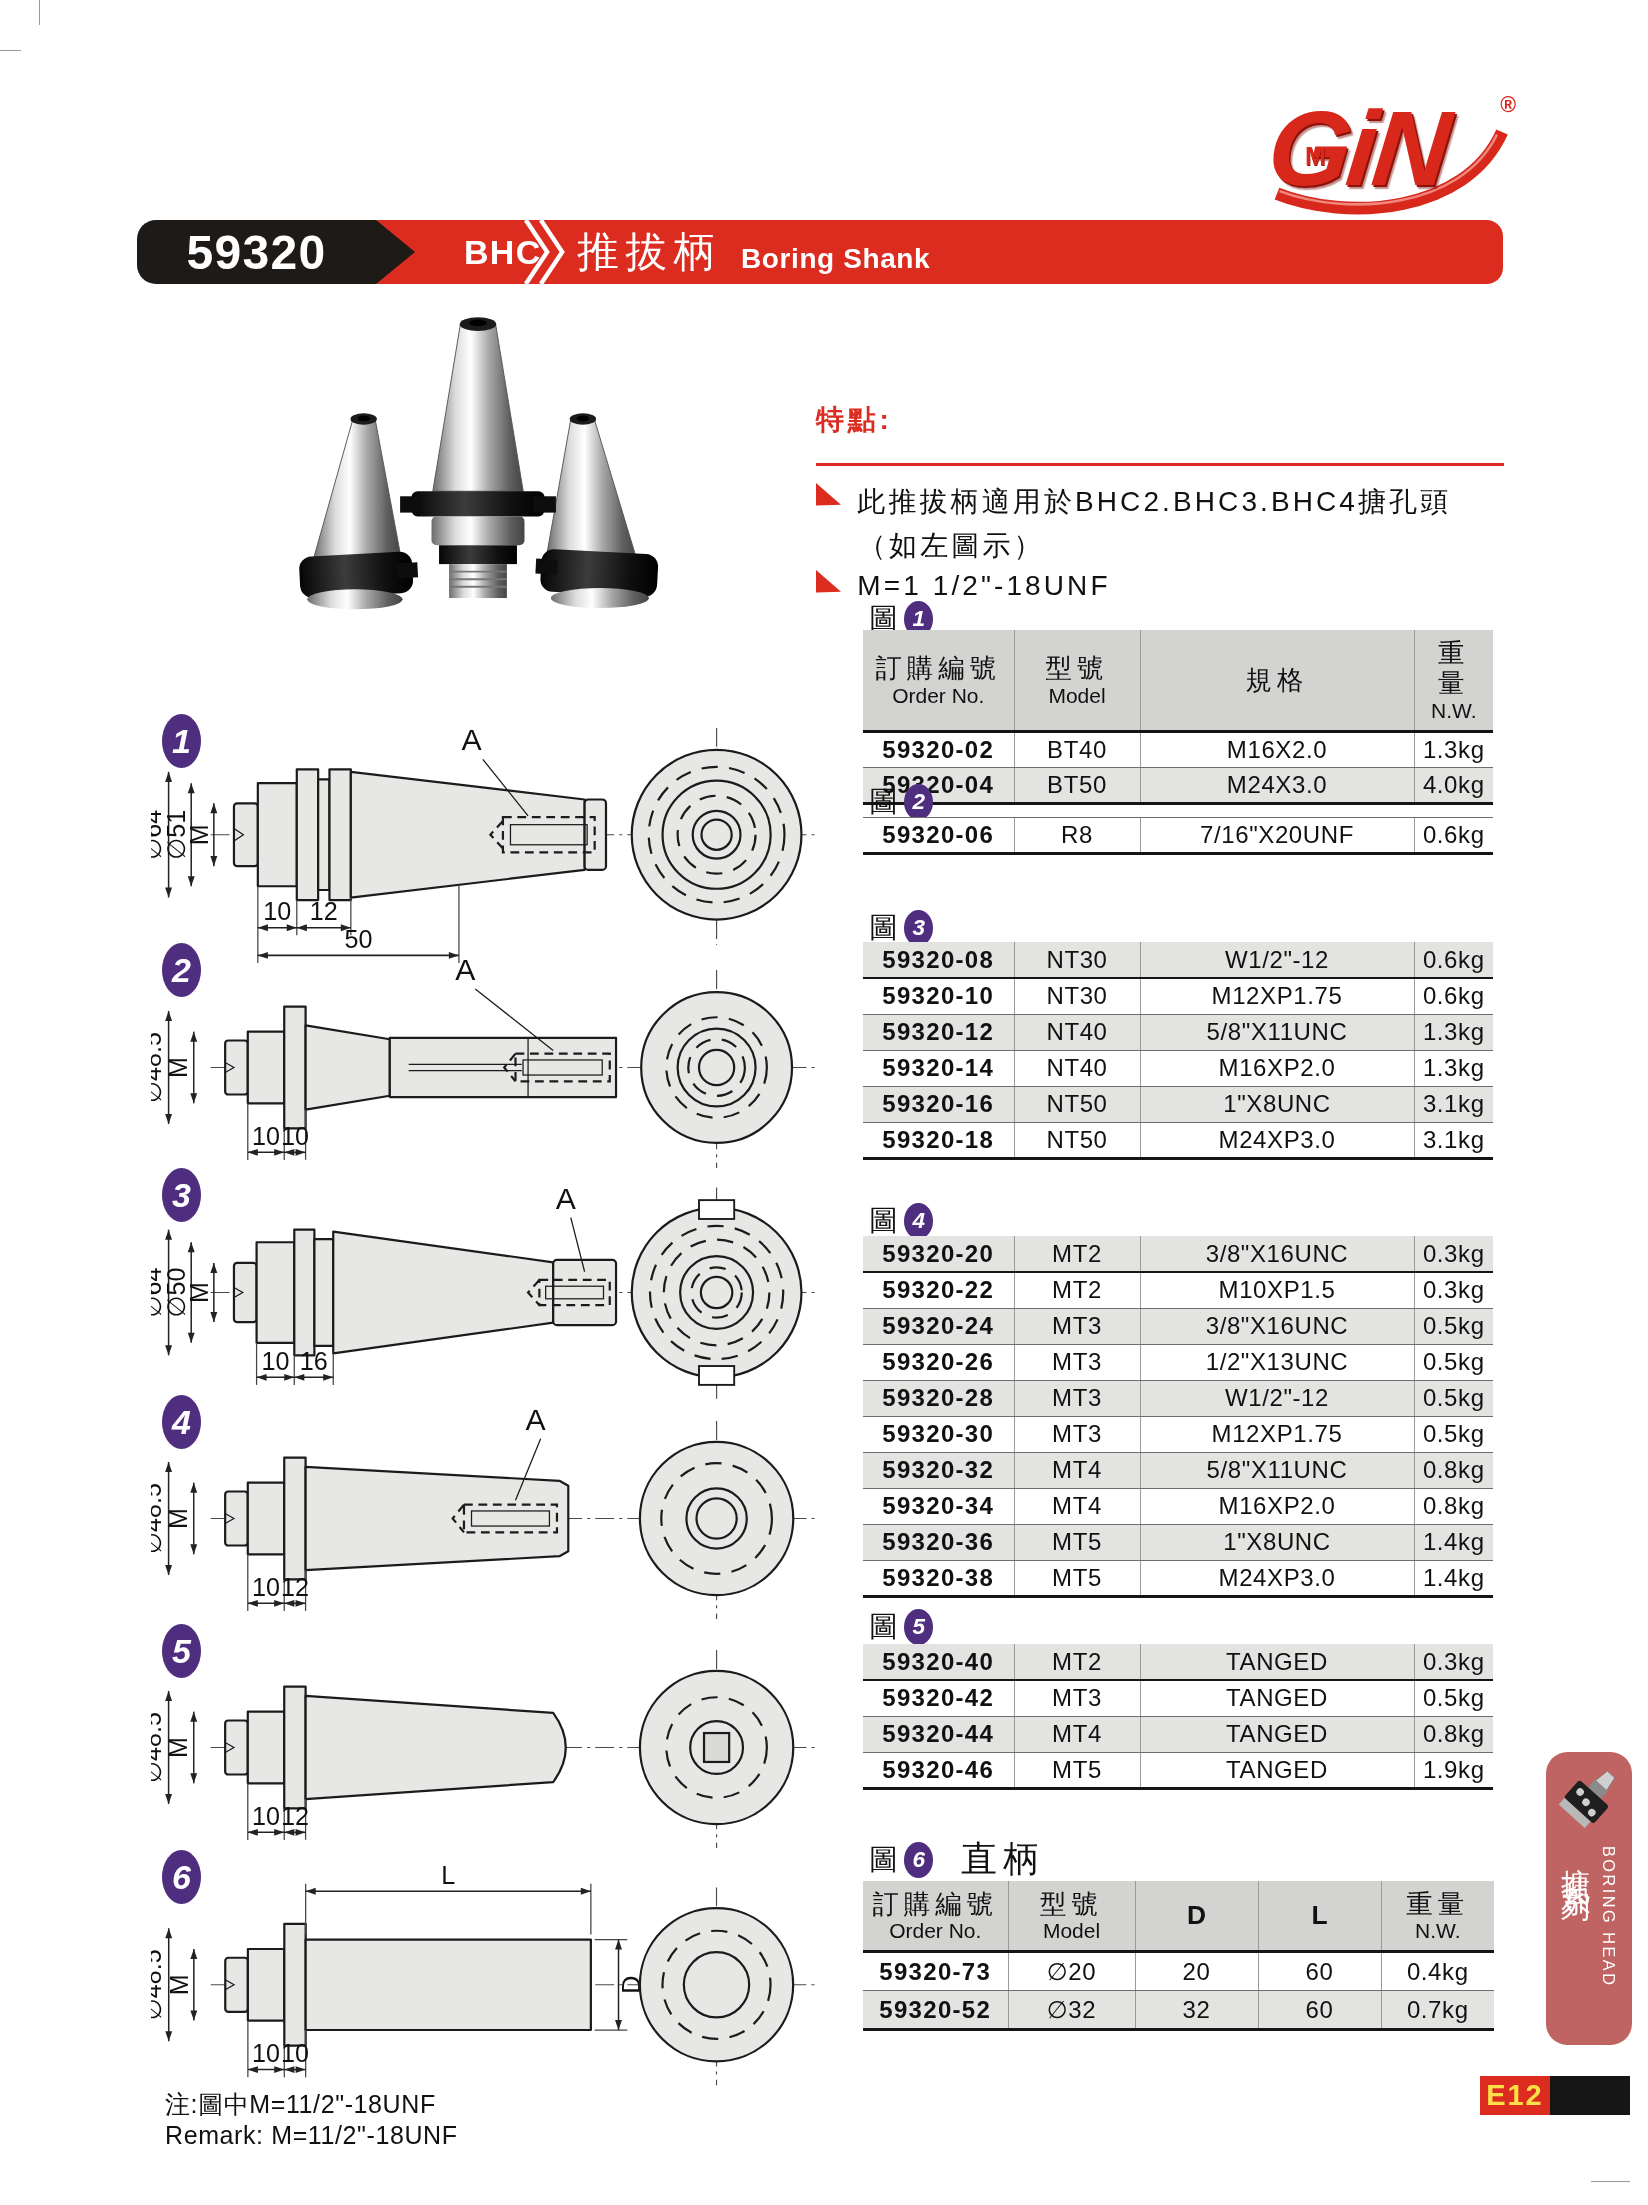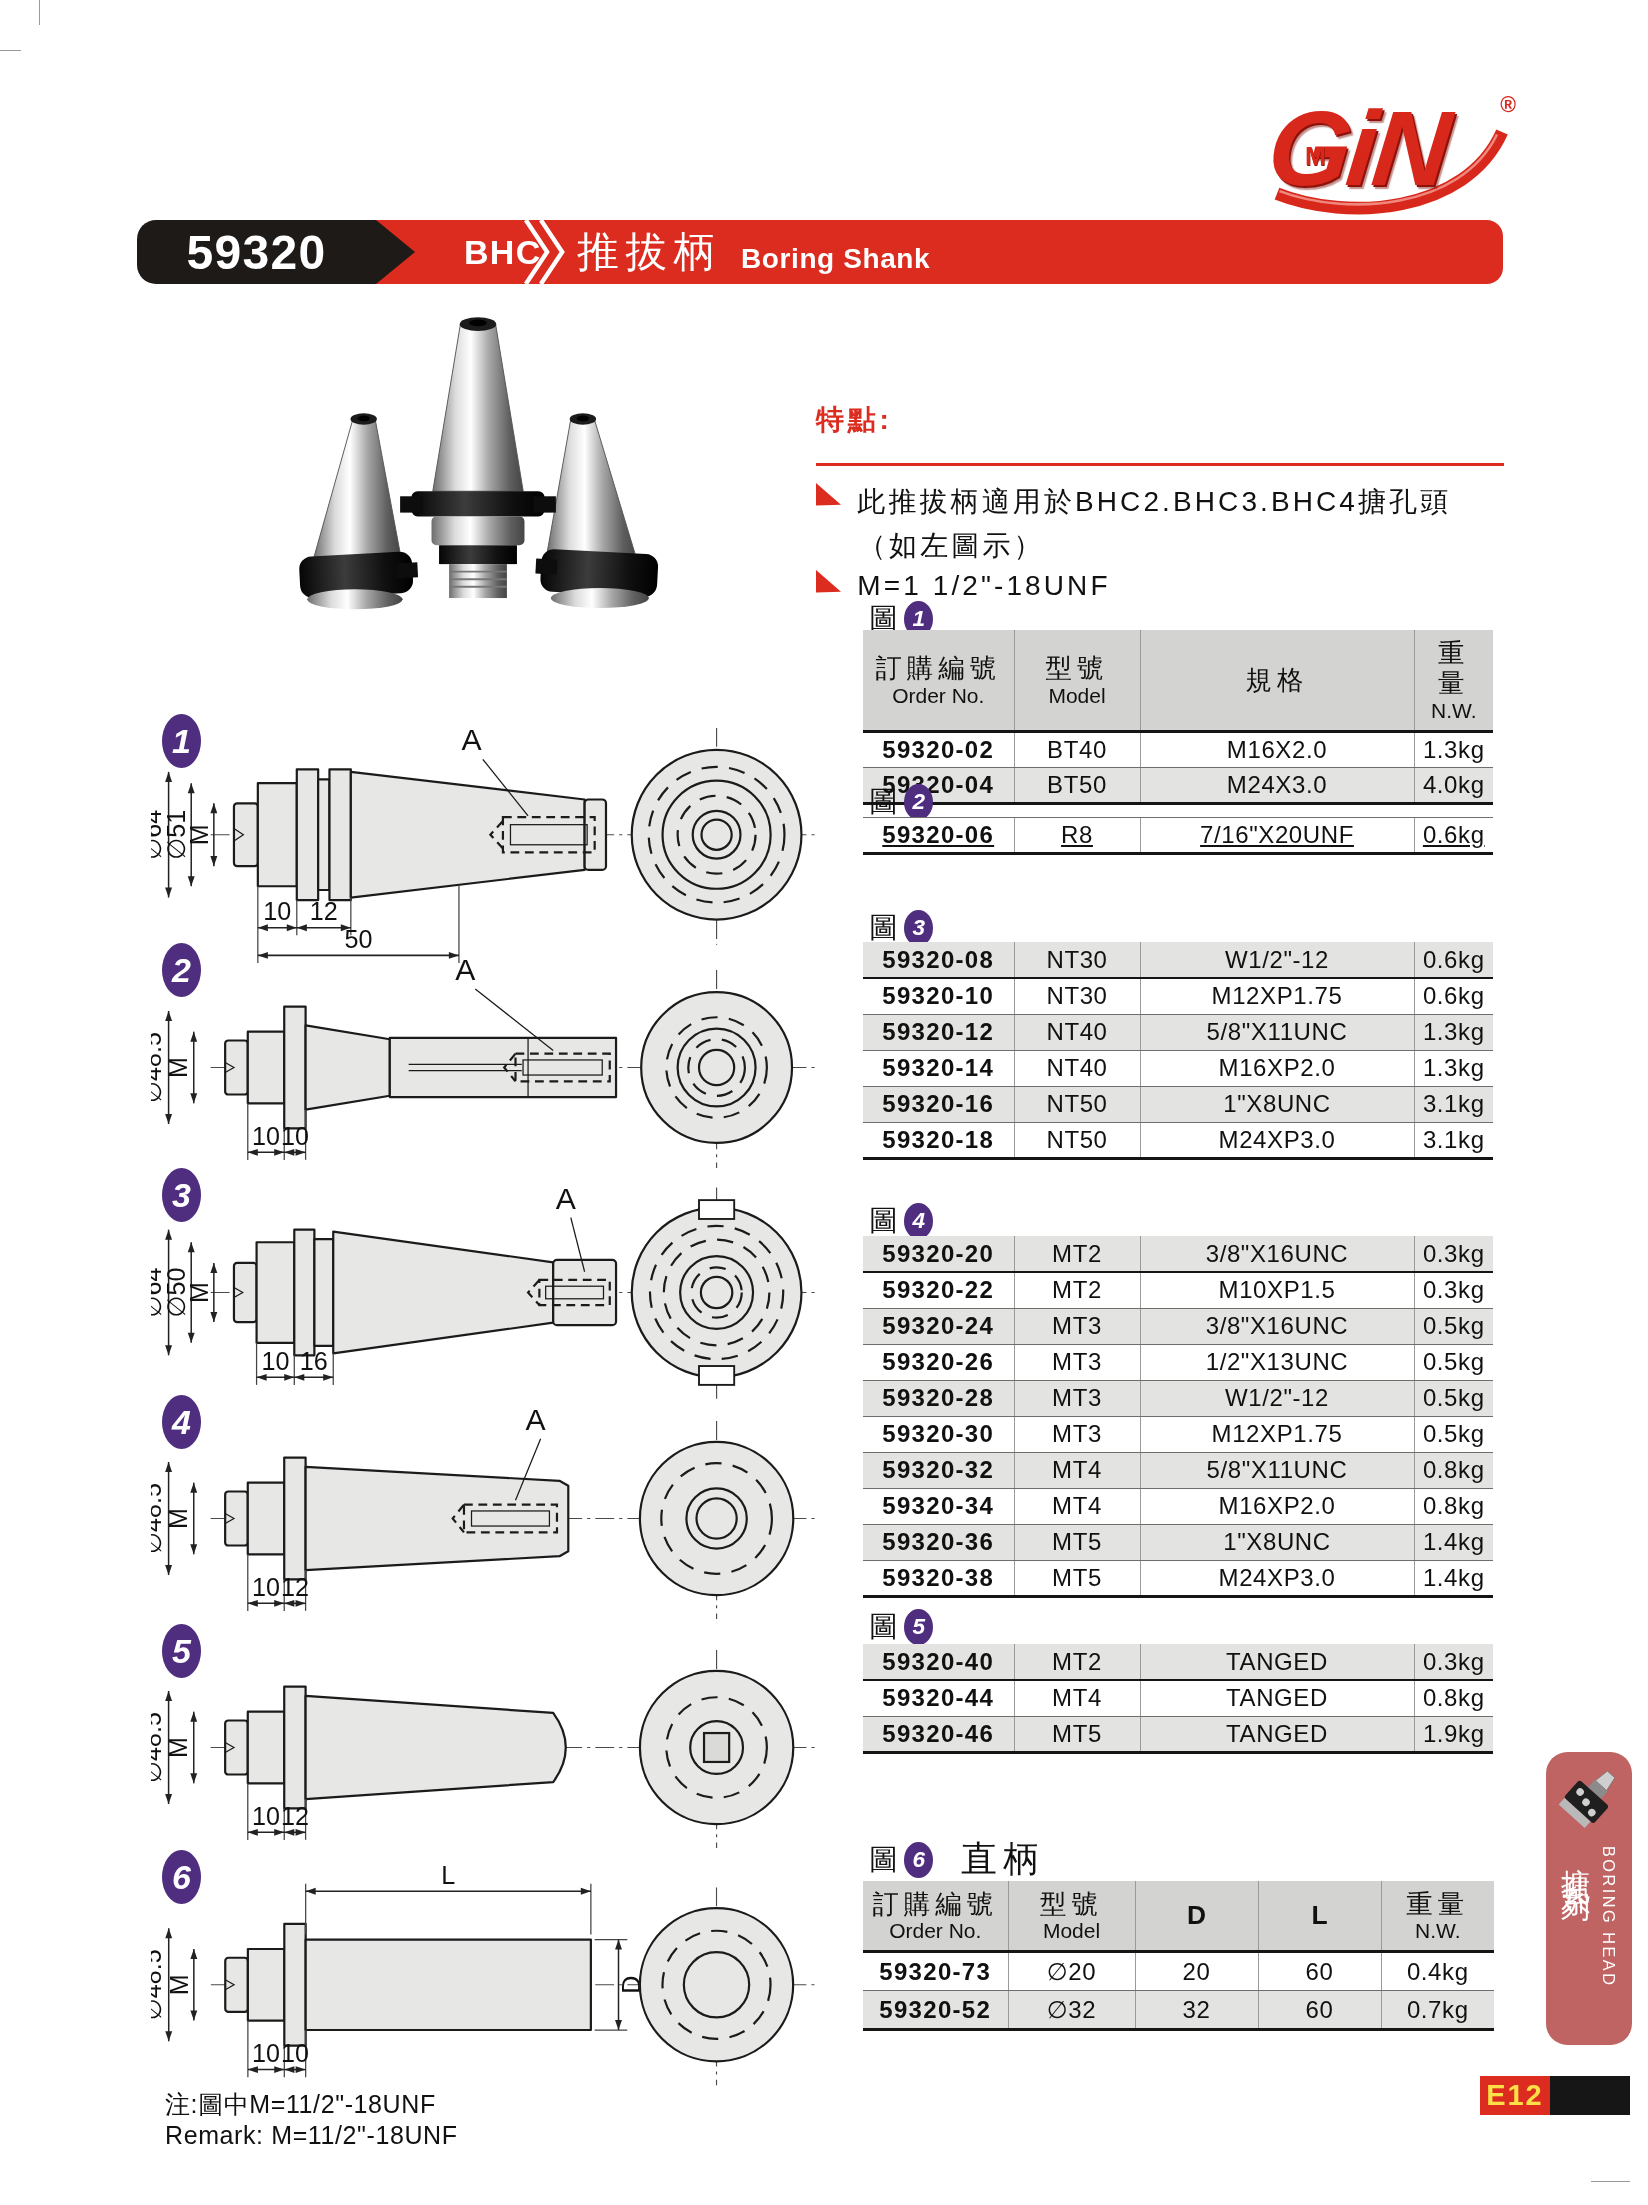--- a/index.html
+++ b/index.html
@@ -52,21 +52,21 @@
   .tblwrap{position:absolute;width:630px;}
   table.spec{border-collapse:collapse;width:100%;table-layout:fixed;background:#fff;}
   table.spec th{background:#d3d3d1;border-bottom:3.1px solid #151515;font-weight:normal;height:55px;vertical-align:middle;padding:8px;}
   table.spec th+th, table.spec td+td{border-left:1.3px solid #9a9a98;}
   table.spec td{border-bottom:1.3px solid #6e6e6c;font-size:24px;color:#111;text-align:center;height:36px;padding:0;letter-spacing:0.6px;}
   table.spec td:first-child{font-weight:bold;letter-spacing:1.3px;}
   table.spec tr:last-child td{border-bottom:3.1px solid #151515;}
   table.stripe-first tr:nth-child(odd) td{background:#e3e3e1;}
   table.stripe-first tr:first-child td{border-bottom:2.5px solid #151515;}
   table.stripe-second tr:nth-child(even) td{background:#e3e3e1;}
-  table.t2 td{border-top:1.3px solid #6e6e6c;text-decoration:underline;}
+  table.t2 td{border-top:1.3px solid #6e6e6c;}
   table.t6 td{height:39px;}
   .hcn{font-size:26.4px;letter-spacing:5px;color:#111;line-height:1.15;}
   .hen{font-size:21px;color:#111;letter-spacing:0;line-height:1.1;}
   .hdl{font-size:26.4px;font-weight:bold;color:#111;}
 
   
   .dbadge{position:absolute;width:39px;height:54px;border-radius:50%;background:#4f2d7f;color:#fff;
     display:flex;align-items:center;justify-content:center;font-size:34px;font-weight:bold;font-style:italic;}
   svg .part{fill:#e7e7e5;stroke:#1b1b1b;stroke-width:3.5;stroke-linejoin:round;}
   svg .thin{fill:none;stroke:#1b1b1b;stroke-width:2;}
@@ -690,20 +690,26 @@
           <col style="width:79px">
         </colgroup>
       <tbody>
           <tr>
             <td>59320-40</td>
             <td>MT2</td>
             <td>TANGED</td>
             <td>0.3kg</td>
           </tr>
           <tr>
+            <td>59320-42</td>
+            <td>MT3</td>
+            <td>TANGED</td>
+            <td>0.5kg</td>
+          </tr>
+          <tr>
             <td>59320-44</td>
             <td>MT4</td>
             <td>TANGED</td>
             <td>0.8kg</td>
           </tr>
           <tr>
             <td>59320-46</td>
             <td>MT5</td>
             <td>TANGED</td>
             <td>1.9kg</td>

